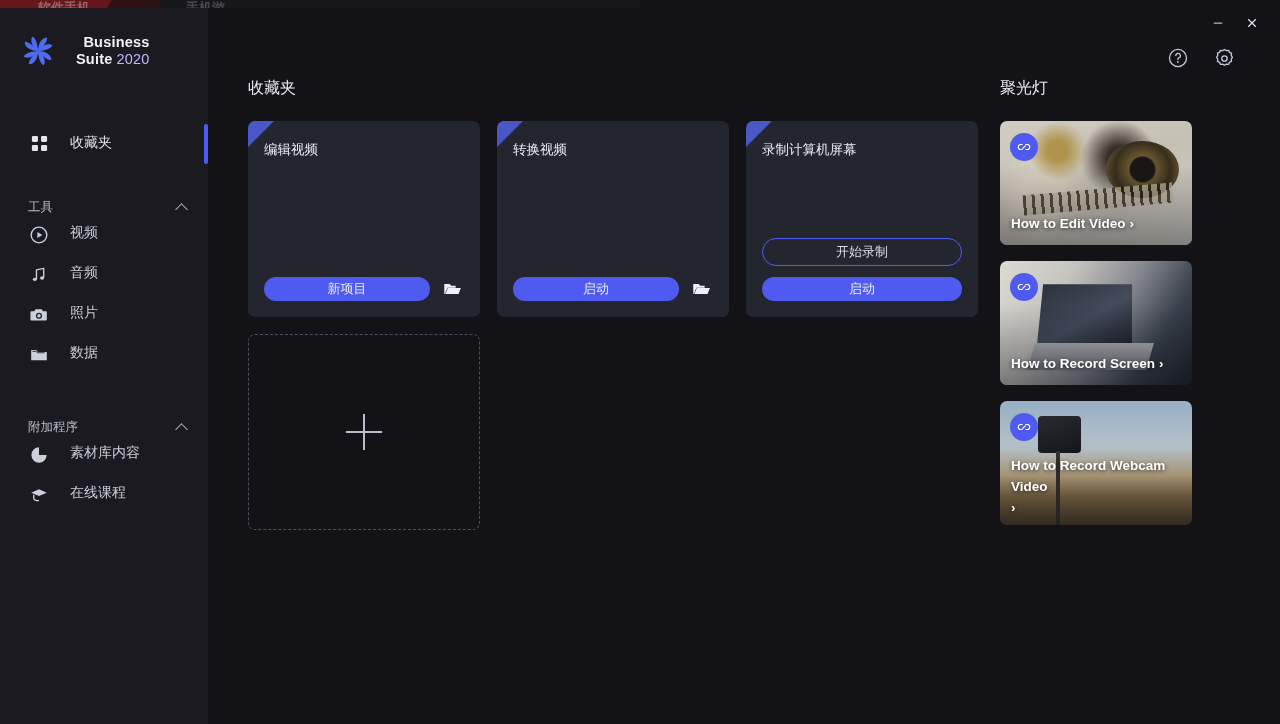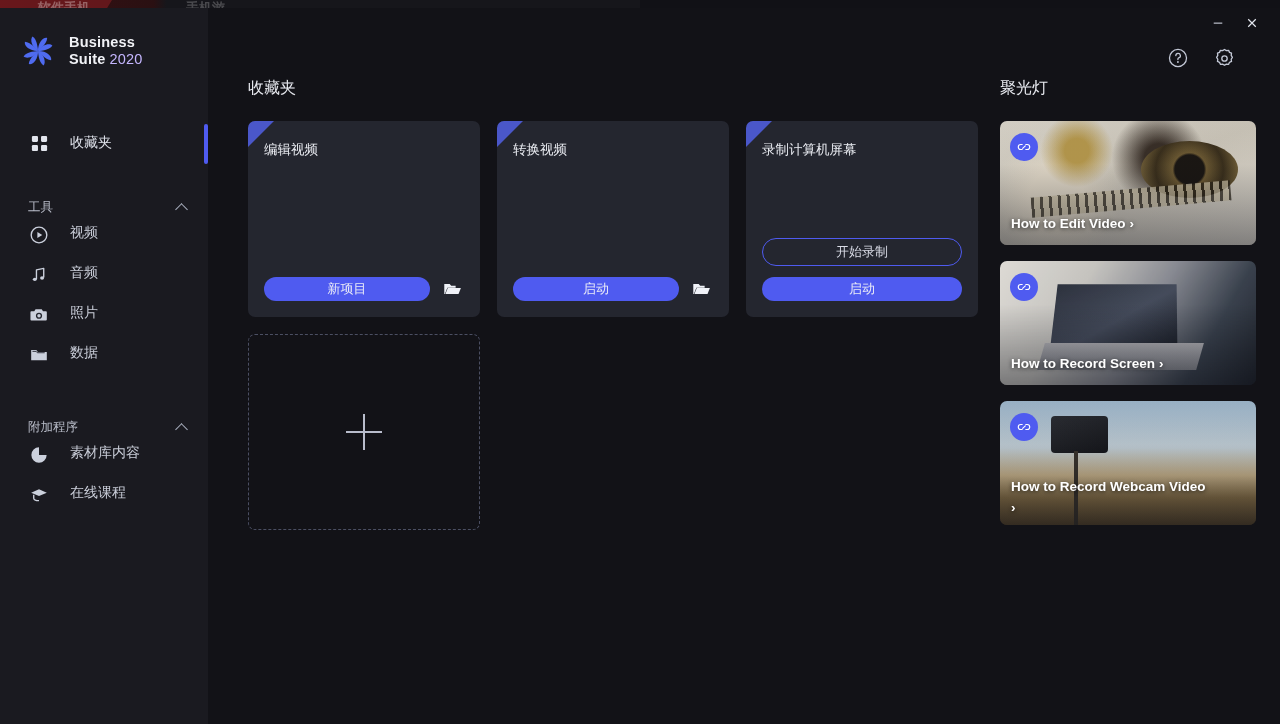--- a/index.html
+++ b/index.html
@@ -54,21 +54,21 @@
 
   
   #sidebar {
     width: 208px; height: 716px; flex: 0 0 208px;
     background: #1a1a20;
     position: relative;
     padding-top: 20px;
   }
   .logo-row { display: flex; align-items: center; padding: 0 0 0 20px; height: 46px; }
   .logo-mark { width: 36px; height: 36px; flex: 0 0 36px; position: relative; }
-  .logo-text { margin-left: 13px; line-height: 1.18; }
+  .logo-text { margin-left: 20px; line-height: 1.18; text-align: right; }
   .logo-l1 { font-size: 14.5px; font-weight: 700; color: #f1f2f6; letter-spacing: .2px; }
   .logo-l2 { font-size: 14.5px; font-weight: 700; color: #f1f2f6; letter-spacing: .2px; }
   .logo-l2 .yr { font-weight: 400; color: #c4b5fd; margin-left: 4px; }
 
   .nav-fav {
     height: 42px; margin-top: 48px;
     display: flex; align-items: center; padding-left: 28px;
     position: relative; cursor: pointer;
   }
   .nav-fav .label { margin-left: 20px; font-size: 14px; color: #dfe2ea; }
@@ -152,21 +152,21 @@
   }
   .plus { width: 36px; height: 36px; position: relative; }
   .plus::before, .plus::after {
     content: ""; position: absolute; background: #b8bccb;
   }
   .plus::before { left: 17px; top: 0; width: 2px; height: 36px; }
   .plus::after  { top: 17px; left: 0; height: 2px; width: 36px; }
 
   
   .spot-card {
-    width: 256px; height: 124px; border-radius: 7px;
+    width: 192px; height: 124px; border-radius: 7px;
     position: relative; overflow: hidden; margin-bottom: 16px; cursor: pointer;
   }
   .spot-bg { position: absolute; inset: 0; }
   .spot-badge {
     position: absolute; left: 10px; top: 12px; width: 28px; height: 28px;
     border-radius: 50%; background: #4f5bf0;
     display: flex; align-items: center; justify-content: center;
   }
   .spot-title {
     position: absolute; left: 11px; bottom: 10px; right: 8px;

